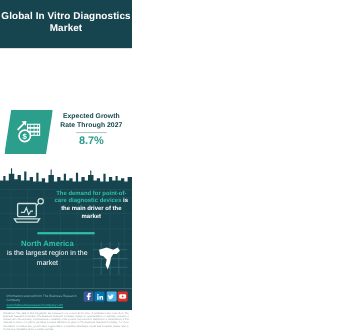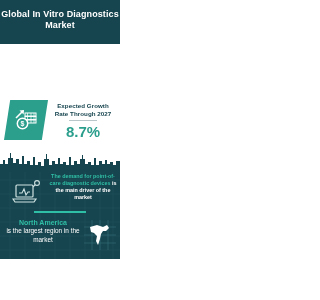--- a/index.html
+++ b/index.html
@@ -1,21 +1,21 @@
 <!DOCTYPE html>
 <html><head>
 <meta charset="utf-8">
 <style>
   html,body{margin:0;padding:0;}
   body{
     width:120px;height:300px;overflow:hidden;
     font-family:"Liberation Sans",sans-serif;
     background:#ffffff;
   }
-  .page{position:relative;width:120px;height:259px;overflow:hidden;}
+  .page{position:relative;width:120px;height:300px;overflow:hidden;}
 
   
   .header{
     position:absolute;top:0;left:0;width:120px;height:44px;
     background:#17454f;
   }
   .header-title{
     position:absolute;top:9px;left:0;width:120px;
     text-align:center;color:#ffffff;
     font-size:9px;font-weight:bold;line-height:11px;
@@ -42,21 +42,21 @@
   
   .stat{position:absolute;text-align:center;}
   .stat .cap{
     color:#17454f;font-size:6.2px;font-weight:bold;
     line-height:7.6px;letter-spacing:.05px;
   }
   .stat .rule{
     height:1px;background:#b9c7cb;margin:2.5px auto 2px;
   }
   .stat .val{
-    color:#2b9e8c;font-size:15px;font-weight:bold;letter-spacing:-.1px;
+    color:#2b9e8c;font-size:10px;font-weight:bold;letter-spacing:-.1px;
   }
   .stat-growth{left:50px;top:58px;width:66px;}
   .stat-growth .rule{width:28px;}
   .stat-size{left:4px;top:113px;width:66px;}
   .stat-size .rule{width:30px;}
 
   
   .dark-zone{
     position:absolute;top:150px;left:0;width:120px;height:112px;
     background:#17454f;

